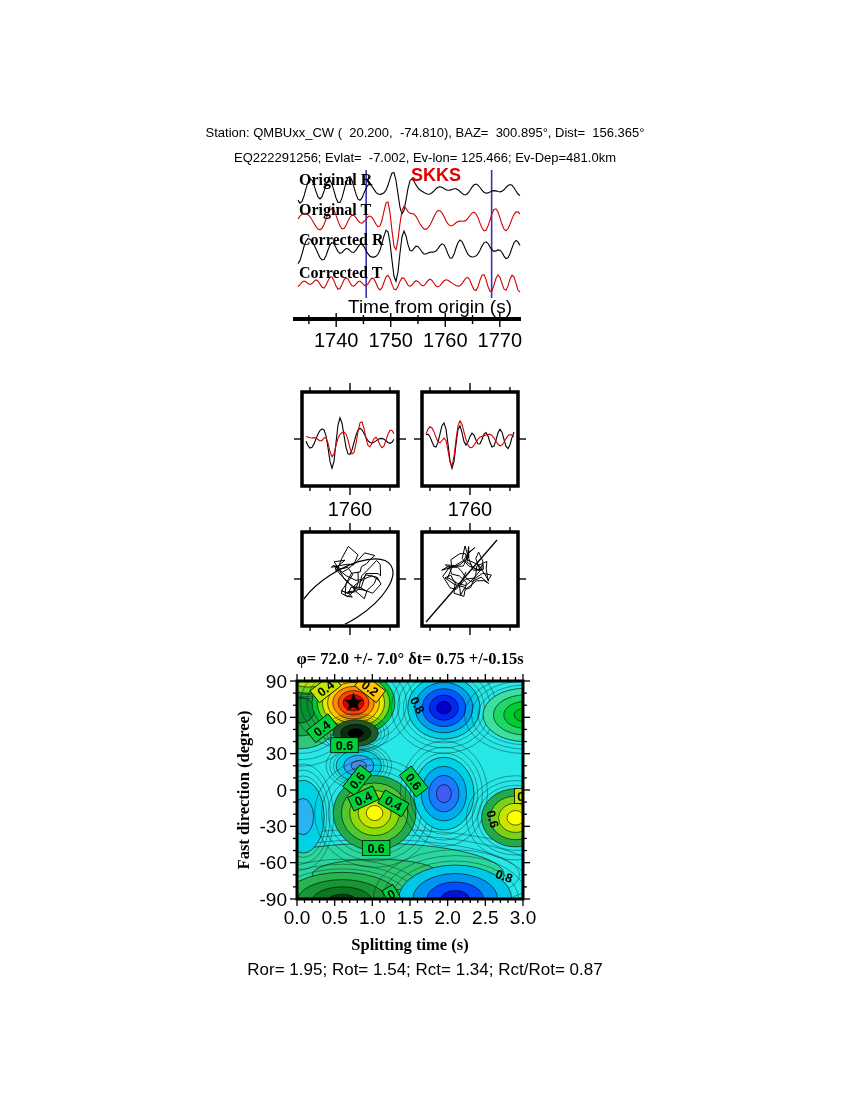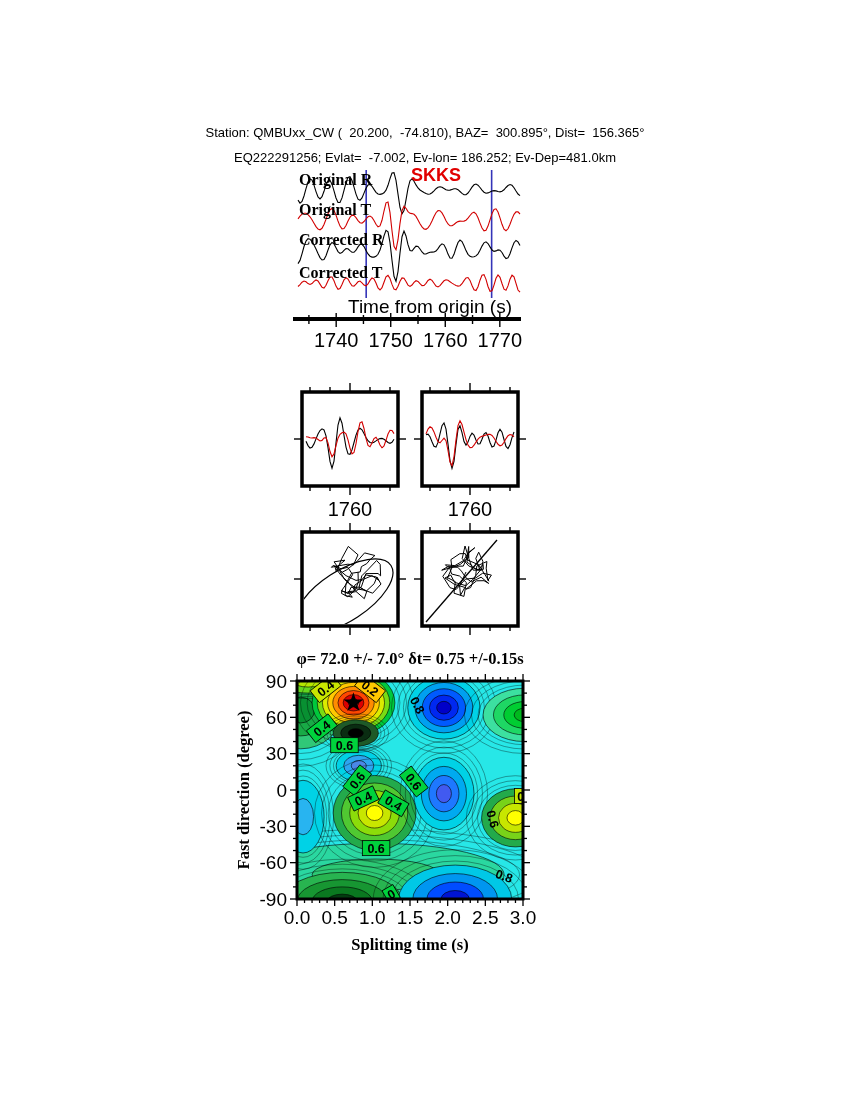--- a/index.html
+++ b/index.html
@@ -9,21 +9,21 @@
        font-size:13px;line-height:1;}
   .ftr{position:absolute;left:0;width:100%;text-align:center;white-space:pre;
        font-size:17px;line-height:1;}
   #fig{position:absolute;left:0;top:0;}
 </style>
 </head>
 <body>
 
 <div id="page">
   <div class="hdr" style="top:126px">Station: QMBUxx_CW (  20.200,  -74.810), BAZ=  300.895°, Dist=  156.365°</div>
-  <div class="hdr" style="top:151px">EQ222291256; Evlat=  -7.002, Ev-lon= 186.252; Ev-Dep=481.0km</div>
+  <div class="hdr" style="top:151px">EQ222291256; Evlat=  -7.002, Ev-lon= 125.466; Ev-Dep=481.0km</div>
   <svg id="fig" width="850" height="1100" viewBox="0 0 850 1100">
       <g>
         <line x1="366.18181818181813" y1="170" x2="366.18181818181813" y2="298" stroke="#3434b8" stroke-width="1.6"></line>
         <line x1="491.6363636363634" y1="170" x2="491.6363636363634" y2="298" stroke="#3434b8" stroke-width="1.6"></line>
         <path d="M298.0 200.1 L300.0 203.1 L302.0 201.5 L304.0 196.0 L306.0 188.6 L308.0 182.1 L310.0 178.9 L312.0 180.1 L314.0 185.1 L316.0 191.6 L318.0 197.0 L320.0 198.9 L322.0 196.7 L324.0 191.3 L326.0 185.0 L328.0 180.7 L330.0 180.3 L332.0 184.2 L334.0 190.9 L336.0 198.0 L338.0 202.4 L340.0 202.5 L342.0 197.9 L344.0 190.3 L346.0 182.6 L348.0 177.4 L350.0 176.6 L352.0 180.4 L354.0 187.1 L356.0 194.1 L358.0 199.1 L360.0 200.3 L362.0 197.9 L364.0 193.1 L366.0 188.2 L368.0 184.9 L370.0 184.4 L372.0 186.3 L374.0 189.4 L376.0 192.3 L378.0 194.0 L380.0 194.4 L382.0 193.9 L384.0 192.8 L386.0 190.2 L388.0 185.3 L390.0 178.6 L392.0 173.0 L394.0 172.7 L396.0 180.4 L398.0 194.1 L400.0 207.5 L402.0 213.9 L404.0 210.5 L406.0 199.9 L408.0 188.3 L410.0 180.7 L412.0 178.9 L414.0 181.2 L416.0 184.9 L418.0 188.0 L420.0 190.0 L422.0 191.3 L424.0 192.5 L426.0 193.6 L428.0 194.2 L430.0 194.0 L432.0 192.7 L434.0 190.8 L436.0 188.7 L438.0 187.2 L440.0 186.7 L442.0 187.3 L444.0 188.5 L446.0 189.7 L448.0 190.3 L450.0 190.1 L452.0 189.4 L454.0 188.8 L456.0 188.7 L458.0 189.7 L460.0 191.5 L462.0 193.4 L464.0 194.7 L466.0 194.6 L468.0 193.0 L470.0 190.2 L472.0 187.1 L474.0 184.8 L476.0 184.1 L478.0 185.2 L480.0 187.5 L482.0 190.1 L484.0 192.2 L486.0 193.2 L488.0 192.9 L490.0 192.0 L492.0 191.0 L494.0 190.6 L496.0 190.9 L498.0 191.5 L500.0 191.9 L502.0 191.3 L504.0 189.8 L506.0 187.5 L508.0 185.5 L510.0 184.5 L512.0 185.3 L514.0 187.7 L516.0 191.0 L518.0 194.0 L520.0 195.6 " fill="none" stroke="#000000" stroke-width="1.1"></path>
         <text x="299" y="185" fill="#000" font-size="16" text-anchor="start" font-family="&quot;Liberation Serif&quot;,&quot;DejaVu Serif&quot;,serif" font-weight="bold">Original R</text>
         <path d="M298.0 218.8 L300.0 216.1 L302.0 214.1 L304.0 213.2 L306.0 213.3 L308.0 214.6 L310.0 216.8 L312.0 219.8 L314.0 223.2 L316.0 226.6 L318.0 229.1 L320.0 229.8 L322.0 228.3 L324.0 224.5 L326.0 219.2 L328.0 213.7 L330.0 209.7 L332.0 208.5 L334.0 210.5 L336.0 215.1 L338.0 221.0 L340.0 226.1 L342.0 228.9 L344.0 228.5 L346.0 225.5 L348.0 221.1 L350.0 217.2 L352.0 215.1 L354.0 215.5 L356.0 217.7 L358.0 220.6 L360.0 222.7 L362.0 223.1 L364.0 221.5 L366.0 219.0 L368.0 216.8 L370.0 216.1 L372.0 217.4 L374.0 220.5 L376.0 224.3 L378.0 226.8 L380.0 225.9 L382.0 220.3 L384.0 211.0 L386.0 202.8 L388.0 202.1 L390.0 212.6 L392.0 230.7 L394.0 246.3 L396.0 249.8 L398.0 239.7 L400.0 223.4 L402.0 210.7 L404.0 206.3 L406.0 208.3 L408.0 211.6 L410.0 213.3 L412.0 213.6 L414.0 214.3 L416.0 216.4 L418.0 219.9 L420.0 223.7 L422.0 226.9 L424.0 228.9 L426.0 229.3 L428.0 227.9 L430.0 225.0 L432.0 220.9 L434.0 216.5 L436.0 212.7 L438.0 210.6 L440.0 210.7 L442.0 212.9 L444.0 216.6 L446.0 220.7 L448.0 224.0 L450.0 225.8 L452.0 225.7 L454.0 224.5 L456.0 222.8 L458.0 221.6 L460.0 221.1 L462.0 221.2 L464.0 221.1 L466.0 220.2 L468.0 218.2 L470.0 215.5 L472.0 213.1 L474.0 212.2 L476.0 213.8 L478.0 217.7 L480.0 223.1 L482.0 228.0 L484.0 230.8 L486.0 230.2 L488.0 226.1 L490.0 219.9 L492.0 213.6 L494.0 209.4 L496.0 208.8 L498.0 212.0 L500.0 217.9 L502.0 224.3 L504.0 229.1 L506.0 230.7 L508.0 228.8 L510.0 224.3 L512.0 218.9 L514.0 214.3 L516.0 211.8 L518.0 211.9 L520.0 214.0 " fill="none" stroke="#d20000" stroke-width="1.1"></path>
         <text x="299" y="215" fill="#000" font-size="16" text-anchor="start" font-family="&quot;Liberation Serif&quot;,&quot;DejaVu Serif&quot;,serif" font-weight="bold">Original T</text>
         <path d="M298.0 263.6 L300.0 260.4 L302.0 253.8 L304.0 246.5 L306.0 241.1 L308.0 238.7 L310.0 239.2 L312.0 241.6 L314.0 245.0 L316.0 249.0 L318.0 253.5 L320.0 257.6 L322.0 260.0 L324.0 259.5 L326.0 255.7 L328.0 250.0 L330.0 244.9 L332.0 242.5 L334.0 243.9 L336.0 247.7 L338.0 251.6 L340.0 253.4 L342.0 252.6 L344.0 250.3 L346.0 248.6 L348.0 248.8 L350.0 250.6 L352.0 252.3 L354.0 252.3 L356.0 250.2 L358.0 246.9 L360.0 244.4 L362.0 244.3 L364.0 246.6 L366.0 250.4 L368.0 253.9 L370.0 256.2 L372.0 257.1 L374.0 257.1 L376.0 256.3 L378.0 254.3 L380.0 250.1 L382.0 243.5 L384.0 235.8 L386.0 230.3 L388.0 231.7 L390.0 242.6 L392.0 260.2 L394.0 276.3 L396.0 281.3 L398.0 271.6 L400.0 253.0 L402.0 236.7 L404.0 231.1 L406.0 236.0 L408.0 244.7 L410.0 250.5 L412.0 251.0 L414.0 248.3 L416.0 246.1 L418.0 246.4 L420.0 249.0 L422.0 252.0 L424.0 253.9 L426.0 254.0 L428.0 253.1 L430.0 252.3 L432.0 252.1 L434.0 252.0 L436.0 251.0 L438.0 248.6 L440.0 245.7 L442.0 243.8 L444.0 244.8 L446.0 248.8 L448.0 254.1 L450.0 258.0 L452.0 258.2 L454.0 254.3 L456.0 248.0 L458.0 242.5 L460.0 240.1 L462.0 241.6 L464.0 245.8 L466.0 250.6 L468.0 254.3 L470.0 256.3 L472.0 257.0 L474.0 256.8 L476.0 255.9 L478.0 253.8 L480.0 250.3 L482.0 246.1 L484.0 242.8 L486.0 241.8 L488.0 243.5 L490.0 246.9 L492.0 250.0 L494.0 251.4 L496.0 250.9 L498.0 249.9 L500.0 250.2 L502.0 252.5 L504.0 256.1 L506.0 258.5 L508.0 257.9 L510.0 253.8 L512.0 247.9 L514.0 242.7 L516.0 240.5 L518.0 241.9 L520.0 245.6 " fill="none" stroke="#000000" stroke-width="1.1"></path>
         <text x="299" y="245" fill="#000" font-size="16" text-anchor="start" font-family="&quot;Liberation Serif&quot;,&quot;DejaVu Serif&quot;,serif" font-weight="bold">Corrected R</text>
@@ -394,13 +394,14 @@
         <text x="287" y="760.1666666666667" fill="#000" font-size="19" text-anchor="end" font-family="&quot;Liberation Sans&quot;,&quot;DejaVu Sans&quot;,sans-serif" font-weight="normal">30</text>
         <text x="287" y="796.5" fill="#000" font-size="19" text-anchor="end" font-family="&quot;Liberation Sans&quot;,&quot;DejaVu Sans&quot;,sans-serif" font-weight="normal">0</text>
         <text x="287" y="832.8333333333334" fill="#000" font-size="19" text-anchor="end" font-family="&quot;Liberation Sans&quot;,&quot;DejaVu Sans&quot;,sans-serif" font-weight="normal">-30</text>
         <text x="287" y="869.1666666666666" fill="#000" font-size="19" text-anchor="end" font-family="&quot;Liberation Sans&quot;,&quot;DejaVu Sans&quot;,sans-serif" font-weight="normal">-60</text>
         <text x="287" y="905.5" fill="#000" font-size="19" text-anchor="end" font-family="&quot;Liberation Sans&quot;,&quot;DejaVu Sans&quot;,sans-serif" font-weight="normal">-90</text>
         <text x="410" y="664" fill="#000" font-size="16.5" text-anchor="middle" font-family="&quot;Liberation Serif&quot;,&quot;DejaVu Serif&quot;,serif" font-weight="bold">φ= 72.0 +/- 7.0° δt= 0.75 +/-0.15s</text>
         <text x="410" y="950" fill="#000" font-size="16.5" text-anchor="middle" font-family="&quot;Liberation Serif&quot;,&quot;DejaVu Serif&quot;,serif" font-weight="bold">Splitting time (s)</text>
         <text x="249" y="790" fill="#000" font-size="16.5" text-anchor="middle" font-family="&quot;Liberation Serif&quot;,&quot;DejaVu Serif&quot;,serif" font-weight="bold" transform="rotate(-90 249 790)">Fast direction (degree)</text>
       </g>
     </svg>
+  <div class="ftr" style="top:961px">Ror= 1.95; Rot= 1.54; Rct= 1.34; Rct/Rot= 0.87</div>
 </div>
 
 </body></html>

